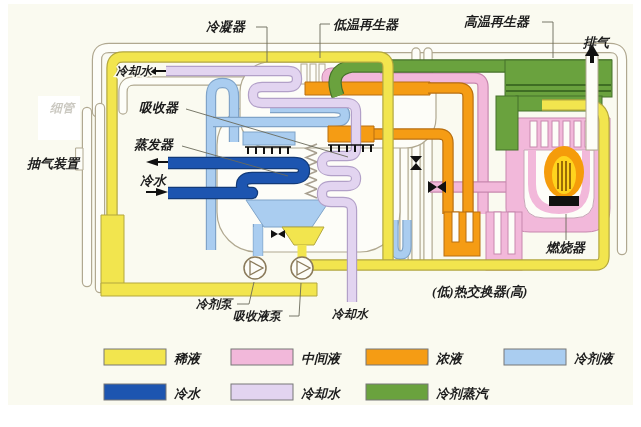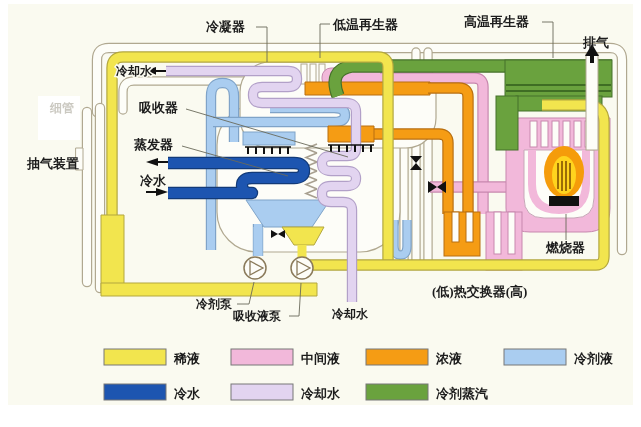--- a/index.html
+++ b/index.html
@@ -1,16 +1,16 @@
 <!DOCTYPE html>
 <html><head>
 <meta charset="utf-8">
 <style>
   html,body{margin:0;padding:0;background:#fff;}
-  .stage{position:relative;width:641px;height:427px;background:#fff;overflow:hidden;}
+  .stage{position:relative;width:641px;height:427px;background:#fff;overflow:hidden;font-style:italic;}
   svg{display:block;}
   text{font-family:"Liberation Serif","DejaVu Serif",serif;font-weight:bold;fill:#1c1c1c;}
   .lbl{font-size:13px;}
   .lbl-s{font-size:12px;}
   .halo{paint-order:stroke;stroke:#fafaf0;stroke-width:3px;}
   .leader{fill:none;stroke:#6a6a5a;stroke-width:0.9;}
   .faded{fill:#a09c8e;opacity:0.55;}
 </style>
 </head>
 <body>

